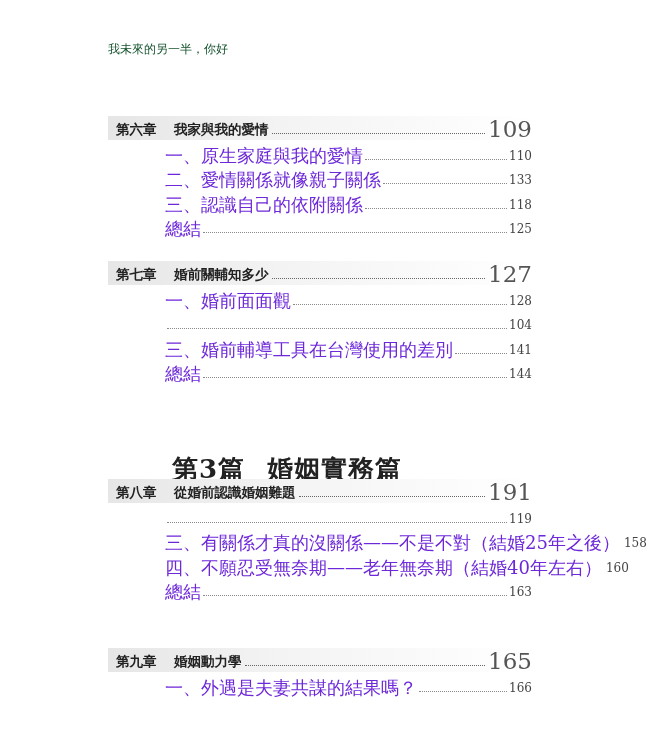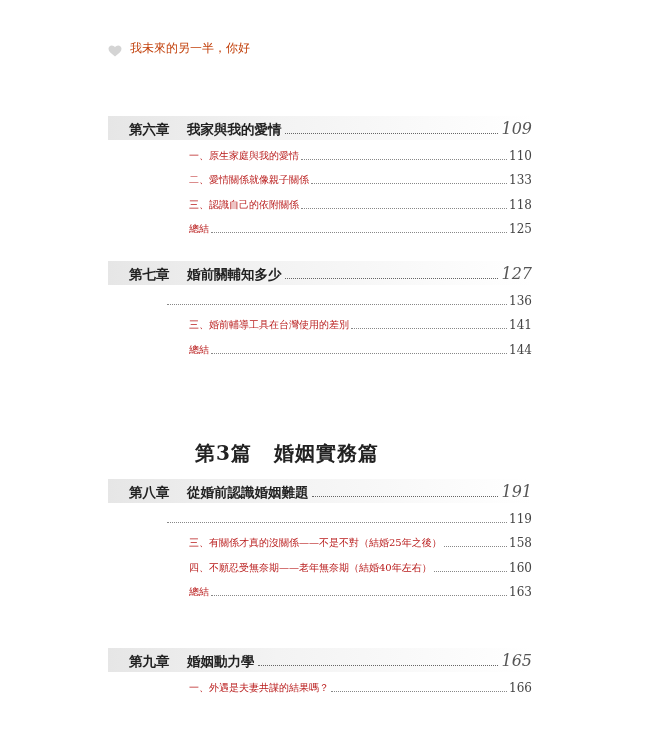--- a/index.html
+++ b/index.html
@@ -1,35 +1,35 @@
 <!DOCTYPE html>
 <html><head>
 <meta charset="utf-8">
 <style>
   html, body { margin: 0; padding: 0; background: #ffffff; }
   body { width: 650px; height: 750px; position: relative; overflow: hidden;
          font-family: "DejaVu Serif", "Liberation Serif", serif; color: #333; }
   .running-head { position: absolute; left: 108px; top: 41px; height: 16px;
-                  display: flex; align-items: flex-end; font-family: "DejaVu Sans", sans-serif;
-                  font-size: 12px; color: #c2410c; }
+                  display: flex; align-items: flex-start; font-family: "DejaVu Sans", sans-serif;
+                  font-size: 12px; color: #14532d; flex-direction: column; }
   .heart { width: 14px; height: 12px; margin-right: 8px; }
   .toc { position: absolute; left: 108px; width: 424px; }
   .chapter { display: flex; align-items: flex-end; height: 24px;
              background: linear-gradient(to right, #e6e6e6 0%, #f3f3f3 40%, #ffffff 100%);
              font-family: "DejaVu Sans", sans-serif; }
-  .ch-num { width: 58px; padding-left: 21px; font-size: 13.5px; font-weight: bold; color: #222; line-height: 22px; }
+  .ch-num { width: 58px; padding-left: 8px; font-size: 13.5px; font-weight: bold; color: #222; line-height: 22px; }
   .ch-title { font-size: 13.5px; font-weight: bold; color: #222; white-space: nowrap; line-height: 22px; }
   .leader { flex: 1; border-bottom: 1.5px dotted #666; margin: 0 3px 6px 3px; }
-  .ch-page { font-family: "DejaVu Serif", serif; font-size: 16px; color: #555; line-height: 22px; font-style: italic; }
+  .ch-page { font-family: "DejaVu Serif", serif; font-size: 23px; color: #555; line-height: 22px; }
   .section { display: flex; align-items: flex-end; height: 24.5px; margin-left: 57px; }
-  .sec-title { font-size: 10px; color: #b91c1c; white-space: nowrap; line-height: 18px; margin-left: 24px; }
+  .sec-title { font-size: 18px; color: #6d28d9; white-space: nowrap; line-height: 18px; }
   .sec-leader { flex: 1; border-bottom: 1.5px dotted #888; margin: 0 2px 5px 2px; }
   .sec-page { font-size: 12px; color: #444; line-height: 18px; }
-  .part-title { position: absolute; left: 0; width: 574px; top: 440px; text-align: center;
-                font-size: 20px; font-weight: bold; color: #222; letter-spacing: 1px; }
+  .part-title { position: absolute; left: 0; width: 574px; top: 452px; text-align: center;
+                font-size: 26px; font-weight: bold; color: #222; letter-spacing: 1px; }
   .part-title span + span { margin-left: 22px; }
 </style>
 </head>
 <body>
 
 <div class="running-head">
   <svg class="heart" viewBox="0 0 14 12">
     <path d="M7 11.5 C3 8.5 0.5 6.5 0.5 3.8 C0.5 1.9 2 0.5 3.8 0.5 C5.1 0.5 6.3 1.2 7 2.3 C7.7 1.2 8.9 0.5 10.2 0.5 C12 0.5 13.5 1.9 13.5 3.8 C13.5 6.5 11 8.5 7 11.5 Z" fill="#d4d4d4"></path>
   </svg>
   <span>我未來的另一半，你好</span>
@@ -65,22 +65,27 @@
 </div>
 
 <div class="toc" style="top:261px;">
   <div class="chapter">
     <span class="ch-num">第七章</span>
     <span class="ch-title">婚前關輔知多少</span>
     <span class="leader"></span>
     <span class="ch-page">127</span>
   </div>
   <div class="section">
+      <span class="sec-title">一、婚前面面觀</span>
       <span class="sec-leader"></span>
-      <span class="sec-page">136</span>
+      <span class="sec-page">128</span>
+    </div>
+  <div class="section">
+      <span class="sec-leader"></span>
+      <span class="sec-page">104</span>
     </div>
   <div class="section">
       <span class="sec-title">三、婚前輔導工具在台灣使用的差別</span>
       <span class="sec-leader"></span>
       <span class="sec-page">141</span>
     </div>
   <div class="section">
       <span class="sec-title">總結</span>
       <span class="sec-leader"></span>
       <span class="sec-page">144</span>

